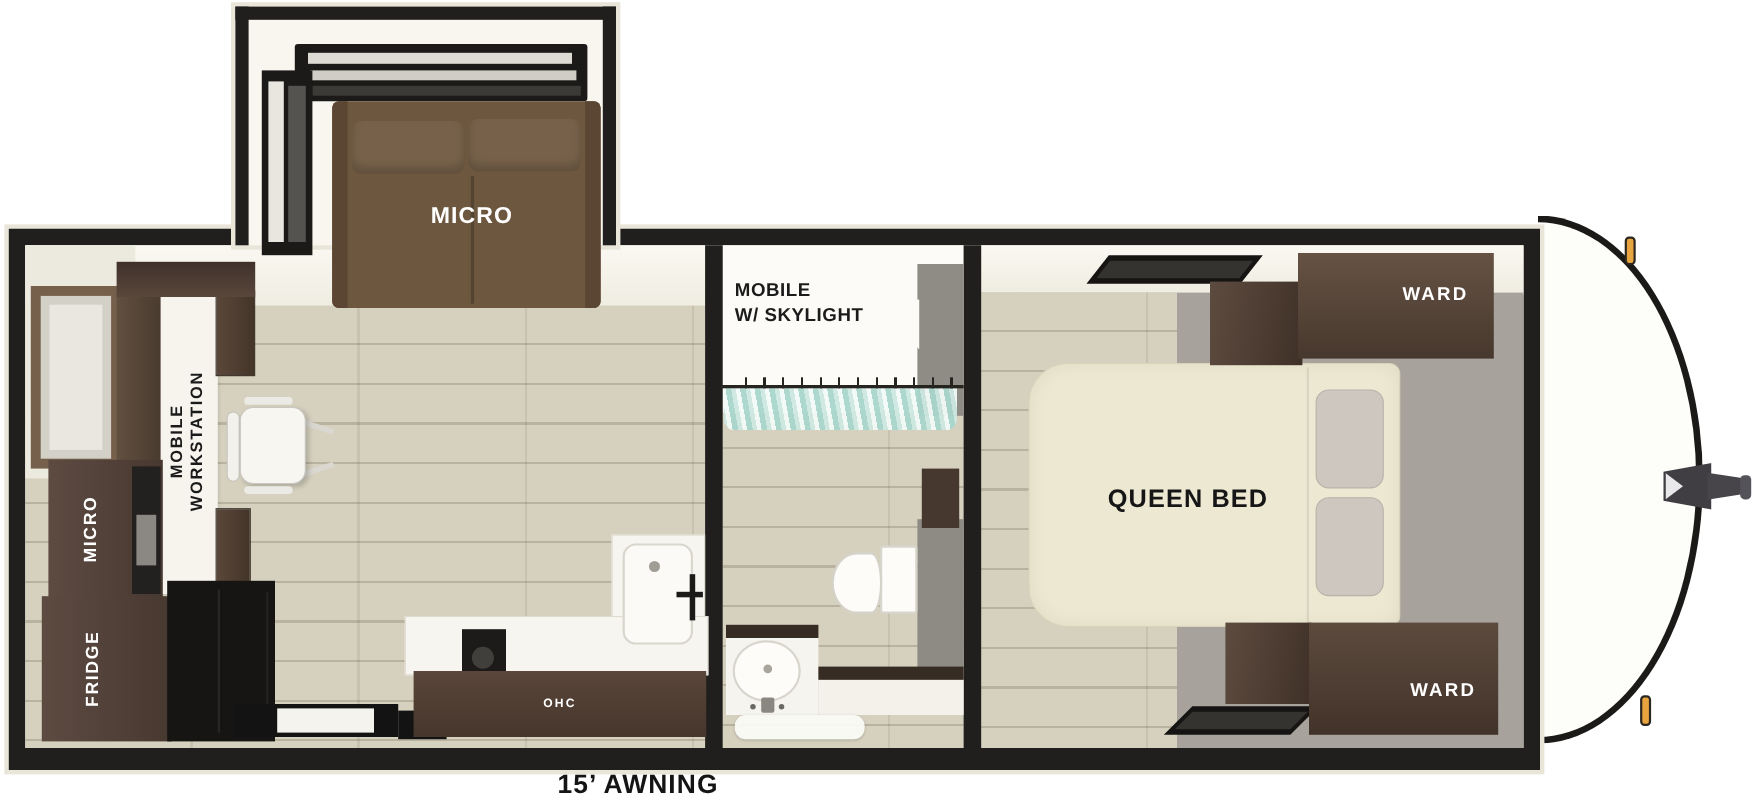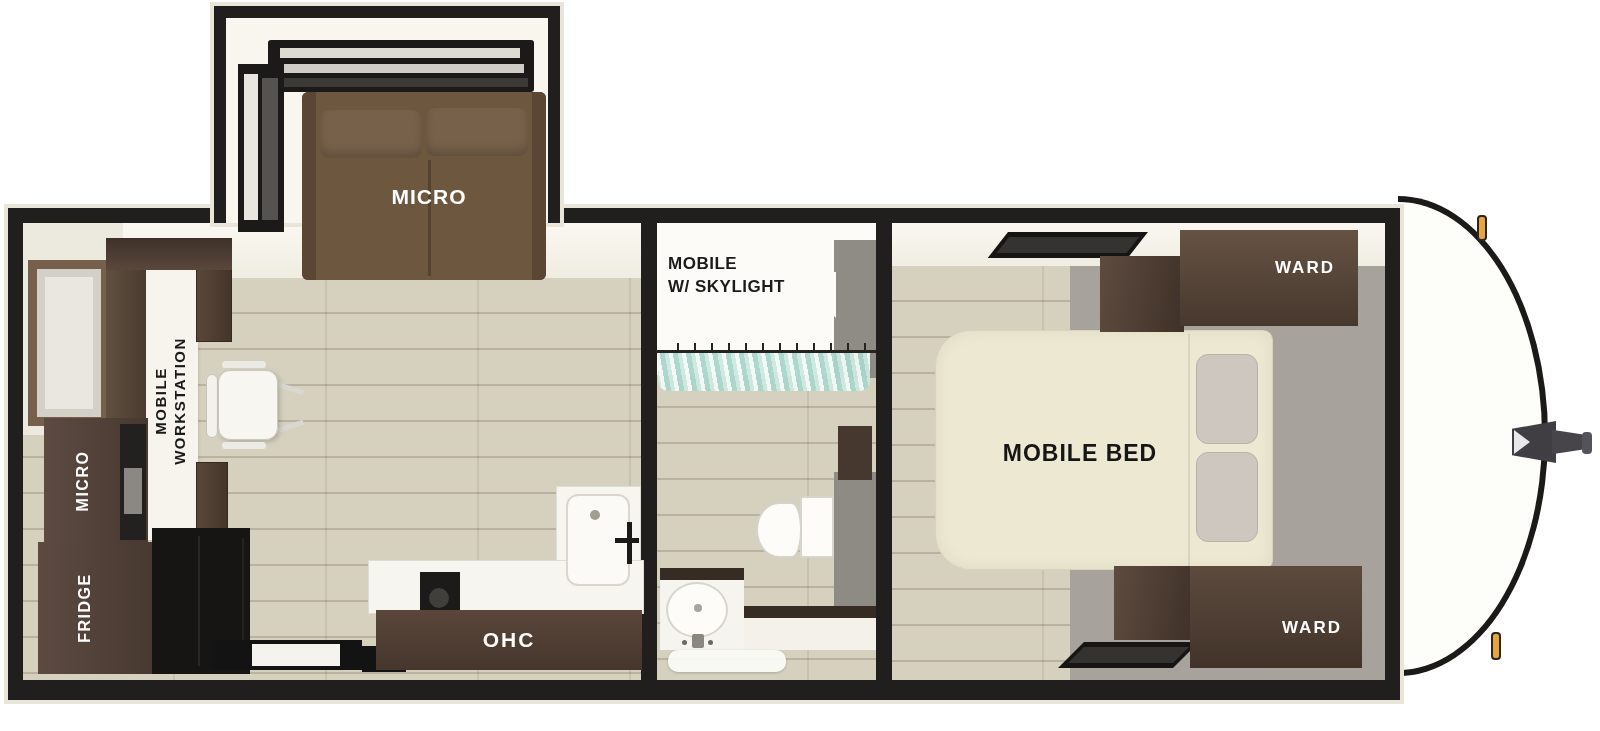--- a/index.html
+++ b/index.html
@@ -81,21 +81,21 @@
   .counter-row{left:368px;top:560px;width:276px;height:54px;background:#f7f5ef;border:1px solid #dfdcd2;z-index:3;}
   .counter-col{left:556px;top:486px;width:85px;height:80px;background:#f7f5ef;border:1px solid #dfdcd2;z-index:3;}
   .stove{left:420px;top:572px;width:40px;height:44px;background:#1c1b19;z-index:4;}
   .stove .burner{left:9px;top:16px;width:20px;height:20px;background:#413f3b;border-radius:50%;}
   .ksink{left:566px;top:494px;width:64px;height:92px;background:#fbfaf6;border:2px solid #d9d6ce;border-radius:12px;z-index:4;}
   .ksink .drain{left:22px;top:14px;width:10px;height:10px;background:#a09d95;border-radius:50%;}
   .kfaucet-v{left:627px;top:522px;width:5px;height:42px;background:#1b1a18;z-index:5;}
   .kfaucet-h{left:615px;top:538px;width:24px;height:5px;background:#1b1a18;z-index:5;}
   .ohc{left:376px;top:610px;width:266px;height:60px;background:linear-gradient(#5a463a,#46362c);z-index:4;
     display:flex;align-items:center;justify-content:center;}
-  .ohc-label{position:static;font-weight:bold;font-size:21px;letter-spacing:2px;color:#ffffff;}
+  .ohc-label{position:static;font-weight:bold;font-size:11px;letter-spacing:2px;color:#ffffff;}
 
   
   .shower-room{left:657px;top:223px;width:219px;height:152px;background:#fcfbf7;z-index:2;}
   .shower-gray{left:834px;top:240px;width:42px;height:138px;background:#8f8c85;z-index:3;}
   .shower-seat{left:792px;top:272px;width:44px;height:46px;background:#fcfbf7;clip-path:polygon(0 0,100% 0,100% 100%);z-index:4;}
   .rod{left:655px;top:350px;width:221px;height:3px;background:#26241f;z-index:5;}
   .rings{left:662px;top:343px;width:206px;height:10px;z-index:5;
     background:repeating-linear-gradient(90deg, transparent 0 15px, #26241f 15px 17px);}
   .curtain{left:658px;top:353px;width:212px;height:38px;z-index:4;border-radius:0 0 10px 10px;opacity:.95;
     background:repeating-linear-gradient(80deg,#cde8e1 0 4px,#f2faf7 4px 8px,#a9d6cc 8px 13px);}
@@ -271,28 +271,29 @@
   <div class="win-top">
     <div class="g"></div>
   </div>
   <div class="win-bottom">
     <div class="g"></div>
   </div>
   <div class="bed"></div>
   <div class="bed-seam"></div>
   <div class="pillow1"></div>
   <div class="pillow2"></div>
-  <div class="bed-label">MOBILE BED</div>
+  <div class="bed-label">QUEEN BED</div>
   <div class="cab-top-small"></div>
   <div class="ward-top"></div>
   <div class="ward-top-label">WARD</div>
   <div class="cab-bottom-small"></div>
   <div class="ward-bottom"></div>
   <div class="ward-bottom-label">WARD</div>
 
   <div class="light light-top"></div>
   <div class="light light-bottom"></div>
   <div class="hitch-main"></div>
   <div class="hitch-notch"></div>
   <div class="hitch-arm"></div>
   <div class="hitch-tip"></div>
 
+  <div class="awning-label">15’ AWNING</div>
 </div>
 
 </body></html>

